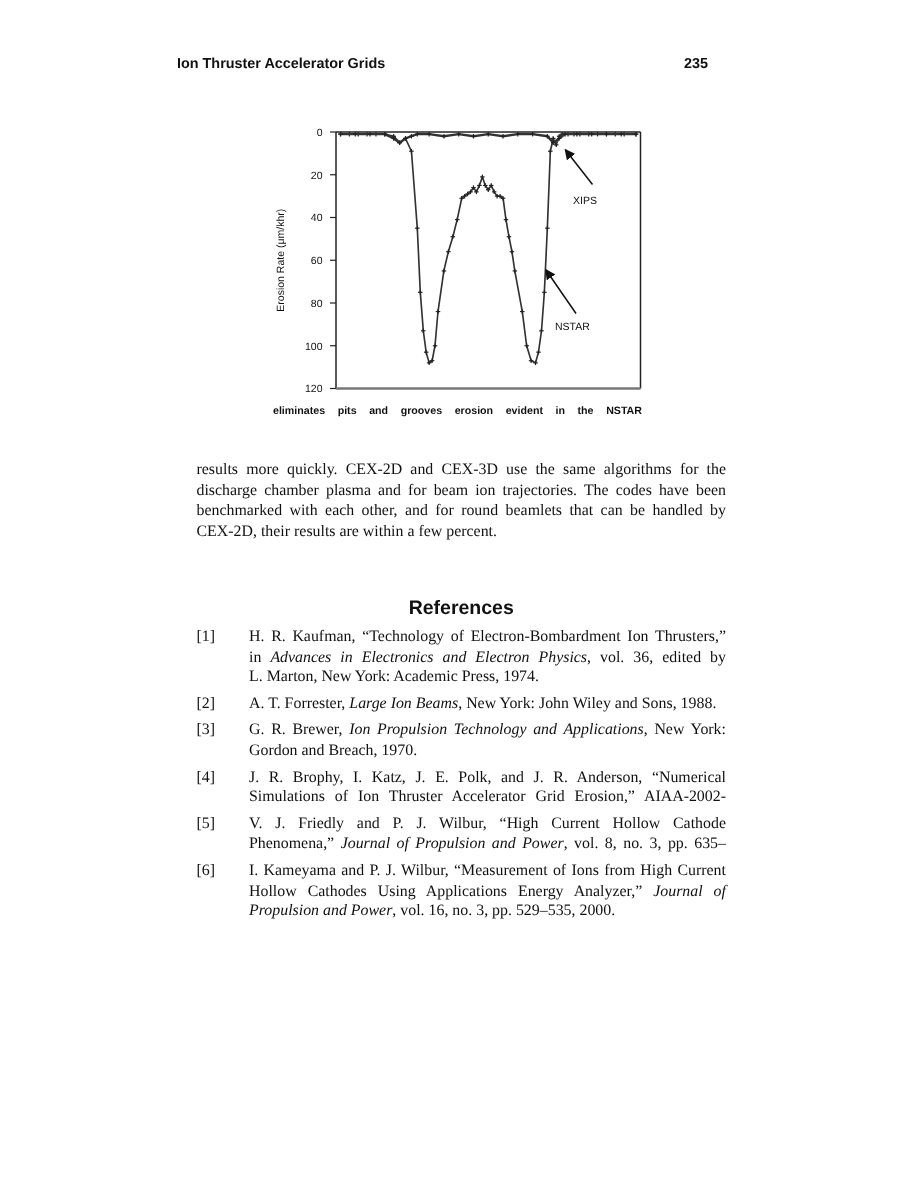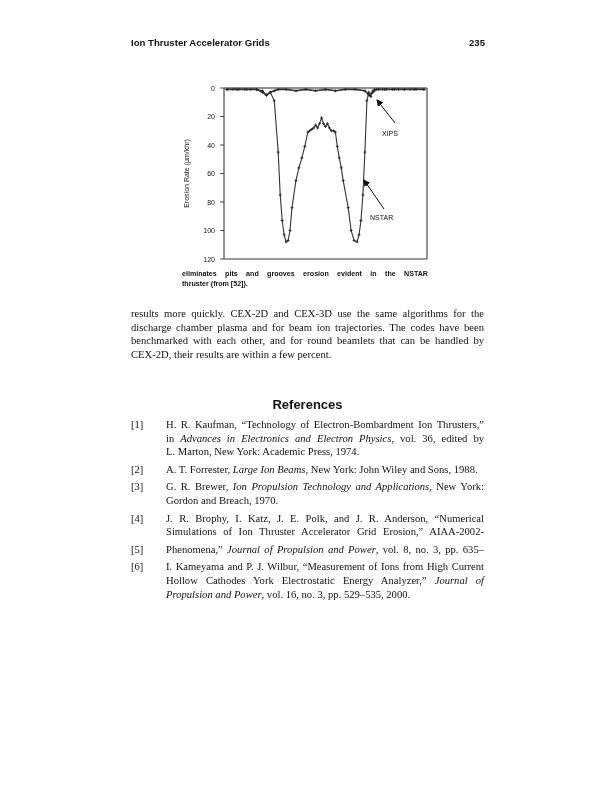--- a/index.html
+++ b/index.html
@@ -1,17 +1,17 @@
 <!DOCTYPE html>
 <html><head>
 <meta charset="utf-8">
 <style>
   html, body { margin: 0; padding: 0; background: #ffffff; }
   body { width: 612px; height: 792px; position: relative; overflow: hidden; color: #111; }
-  .header { position: absolute; top: 37px; left: 131px; width: 354px; height: 14px;
+  .header { position: absolute; top: 37px; left: 118px; width: 354px; height: 14px;
             font-family: "Liberation Sans", sans-serif; font-weight: bold; font-size: 9.6px; }
   .header .title { position: absolute; left: 0; top: 0; }
   .header .page { position: absolute; right: 0; top: 0; }
   #figure { position: absolute; left: 170px; top: 78px; width: 270px; height: 190px; }
   .caption { position: absolute; left: 182px; top: 270px; width: 246px;
              font-family: "Liberation Sans", sans-serif; font-weight: bold; font-size: 7.1px;
              line-height: 9.6px; text-align: justify; }
   .caption .line { display: block; text-align: justify; text-align-last: justify; }
   .caption .line.last { text-align-last: left; }
   .body-text { position: absolute; left: 131px; top: 307px; width: 353px;
@@ -427,21 +427,20 @@
   <g id="annotations">
       <line x1="225" y1="45" x2="207" y2="22" stroke="#111" stroke-width="1" marker-end="url(#arrowhead)"></line>
       <text x="212" y="58" font-size="7" fill="#111">XIPS</text>
       <line x1="214" y1="131" x2="194" y2="102" stroke="#111" stroke-width="1" marker-end="url(#arrowhead)"></line>
       <text x="200" y="142" font-size="7" fill="#111">NSTAR</text>
     </g>
 </svg>
 
 <div class="caption">
   <span class="line">eliminates pits and grooves erosion evident in the NSTAR</span>
-  <span class="line last">thruster (from [52]).</span>
 </div>
 
 <div class="body-text">
   <span class="line">results more quickly. CEX-2D and CEX-3D use the same algorithms for the</span>
   <span class="line">discharge chamber plasma and for beam ion trajectories. The codes have been</span>
   <span class="line">benchmarked with each other, and for round beamlets that can be handled by</span>
   <span class="line last">CEX-2D, their results are within a few percent.</span>
 </div>
 
 <div class="ref-heading">References</div>
@@ -462,21 +461,22 @@
       <span class="line"><span>G. R. Brewer, </span><i>Ion Propulsion Technology and Applications</i><span>, New York:</span></span>
       <span class="line last"><span>Gordon and Breach, 1970.</span></span>
     </div>
     <div class="ref">
       <span class="num">[4]</span>
       <span class="line"><span>J. R. Brophy, I. Katz, J. E. Polk, and J. R. Anderson, “Numerical</span></span>
       <span class="line"><span>Simulations of Ion Thruster Accelerator Grid Erosion,” AIAA-2002-</span></span>
     </div>
     <div class="ref">
       <span class="num">[5]</span>
+      <span class="line"><span>V. J. Friedly and P. J. Wilbur, “High Current Hollow Cathode</span></span>
       <span class="line"><span>Phenomena,” </span><i>Journal of Propulsion and Power</i><span>, vol. 8, no. 3, pp. 635–</span></span>
     </div>
     <div class="ref">
       <span class="num">[6]</span>
       <span class="line"><span>I. Kameyama and P. J. Wilbur, “Measurement of Ions from High Current</span></span>
-      <span class="line"><span>Hollow Cathodes York Electrostatic Energy Analyzer,” </span><i>Journal of</i></span>
+      <span class="line"><span>Hollow Cathodes Using Applications Energy Analyzer,” </span><i>Journal of</i></span>
       <span class="line last"><i>Propulsion and Power</i><span>, vol. 16, no. 3, pp. 529–535, 2000.</span></span>
     </div>
   </div>
 
 </body></html>

